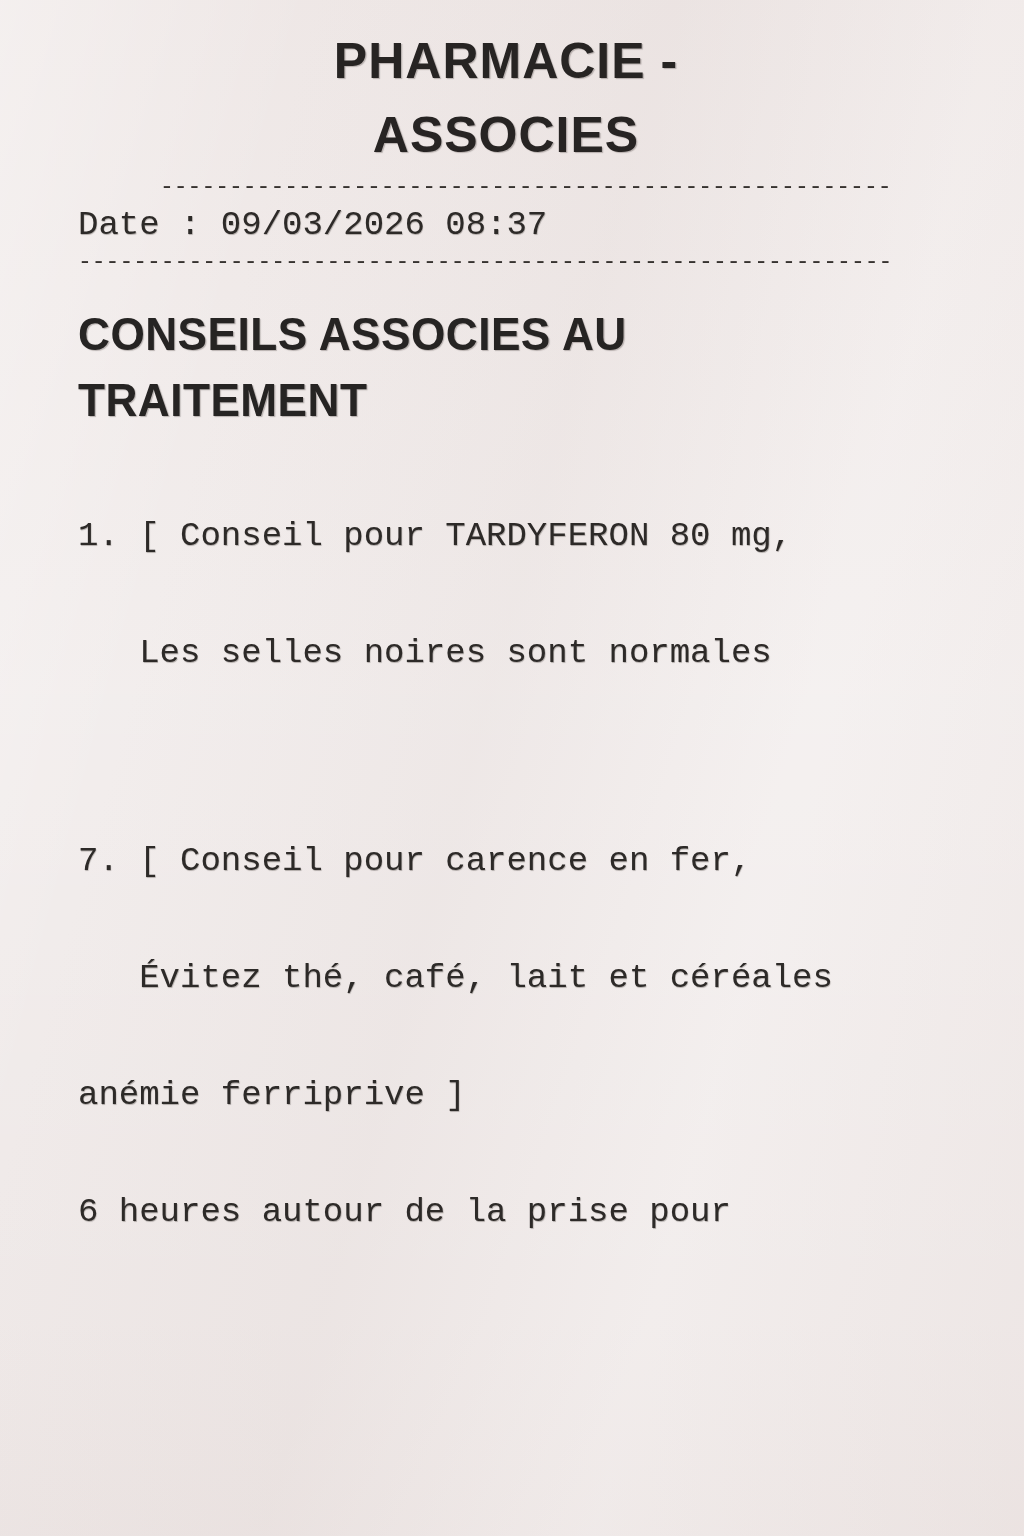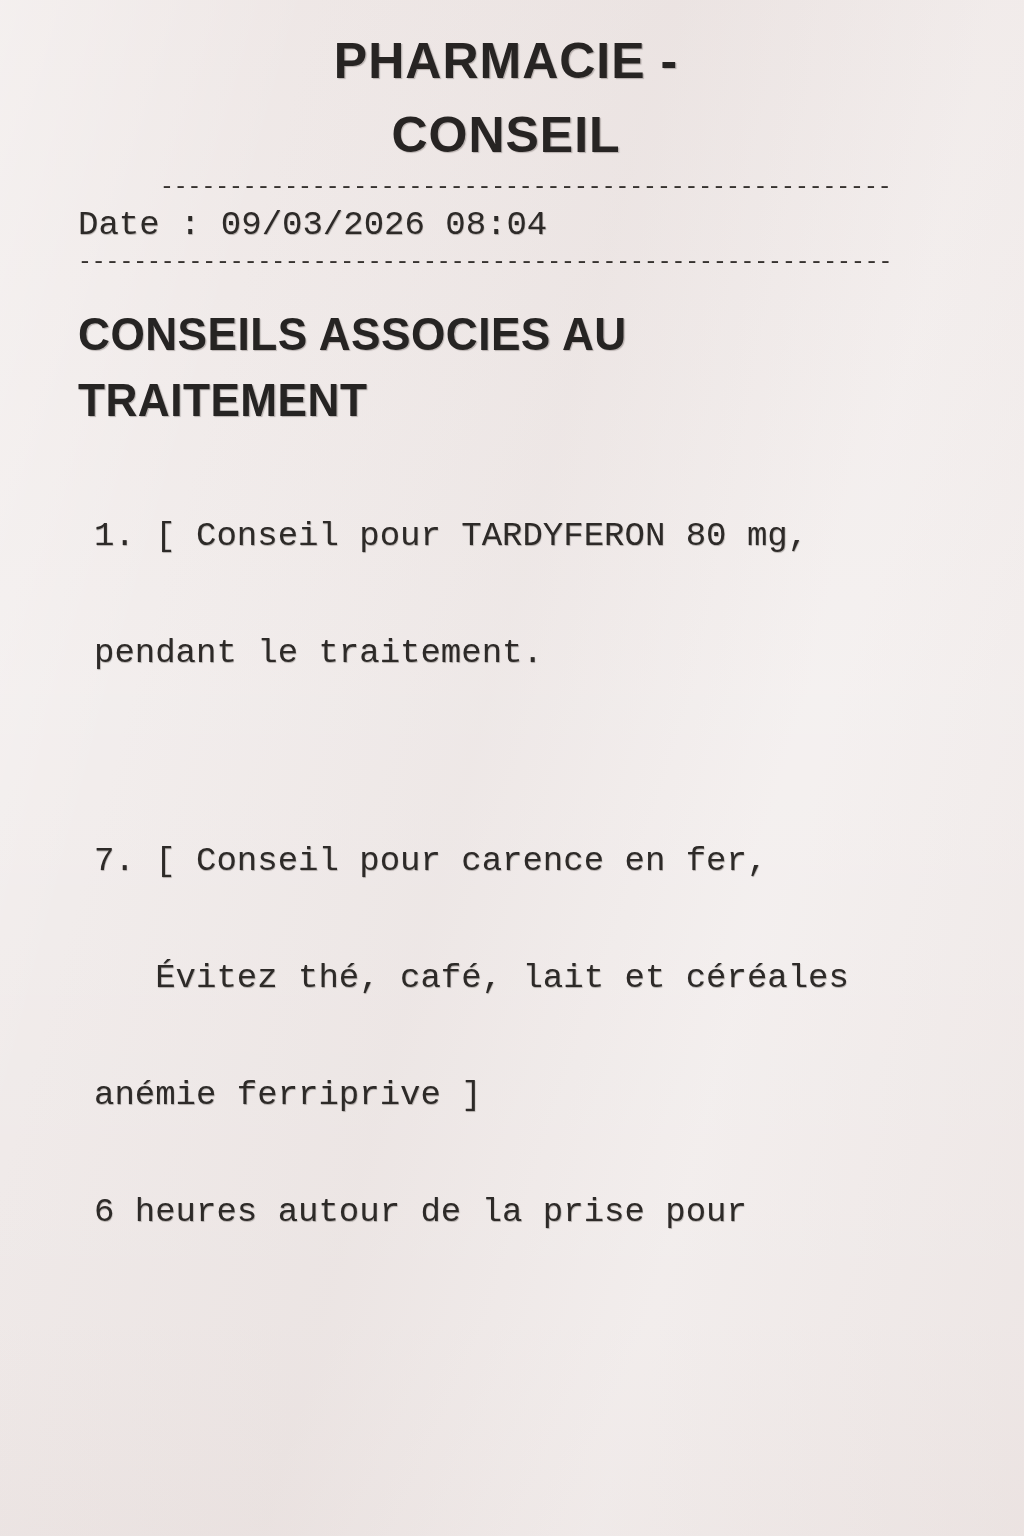--- a/index.html
+++ b/index.html
@@ -42,21 +42,20 @@
     overflow: hidden;
   }
   .sep.indent { padding-left: 82px; }
   .mono {
     font-family: "Liberation Mono", "DejaVu Sans Mono", monospace;
     font-size: 34px;
     line-height: 39px;
     color: #2d2a28;
     white-space: pre;
     text-shadow: 0.6px 0.8px 0.7px rgba(70,62,58,0.35);
-    margin-left: 16px;
   }
   .date-line { margin: 6px 0 4px 0; }
   .h1 {
     font-family: "Liberation Sans", sans-serif;
     font-weight: 700;
     font-size: 47px;
     line-height: 66px;
     letter-spacing: 0.5px;
     color: #262423;
     transform: scaleX(0.94);
@@ -66,37 +65,37 @@
   }
   .block { margin-bottom: 13px; }
 </style>
 </head>
 <body>
 
 <div class="receipt">
 
   <div class="title">
     <div>PHARMACIE -</div>
-    <div>CONSEIL</div>
+    <div>ASSOCIES</div>
   </div>
 
   <div class="sep indent">-----------------------------------------------------</div>
 
-  <div class="mono date-line">Date : 09/03/2026 08:04</div>
+  <div class="mono date-line">Date : 09/03/2026 08:37</div>
 
   <div class="sep">-----------------------------------------------------------</div>
 
   <div class="h1">
     <div>CONSEILS ASSOCIES AU</div>
     <div>TRAITEMENT</div>
   </div>
 
   <div class="mono block">
     <div>1. [ Conseil pour TARDYFERON 80 mg,</div>
-    <div>pendant le traitement.</div>
+    <div>   Les selles noires sont normales</div>
   </div>
 
   <div class="mono block">
     <div>7. [ Conseil pour carence en fer,</div>
     <div>   Évitez thé, café, lait et céréales</div>
     <div>anémie ferriprive ]</div>
     <div>6 heures autour de la prise pour</div>
     
   </div>
 

